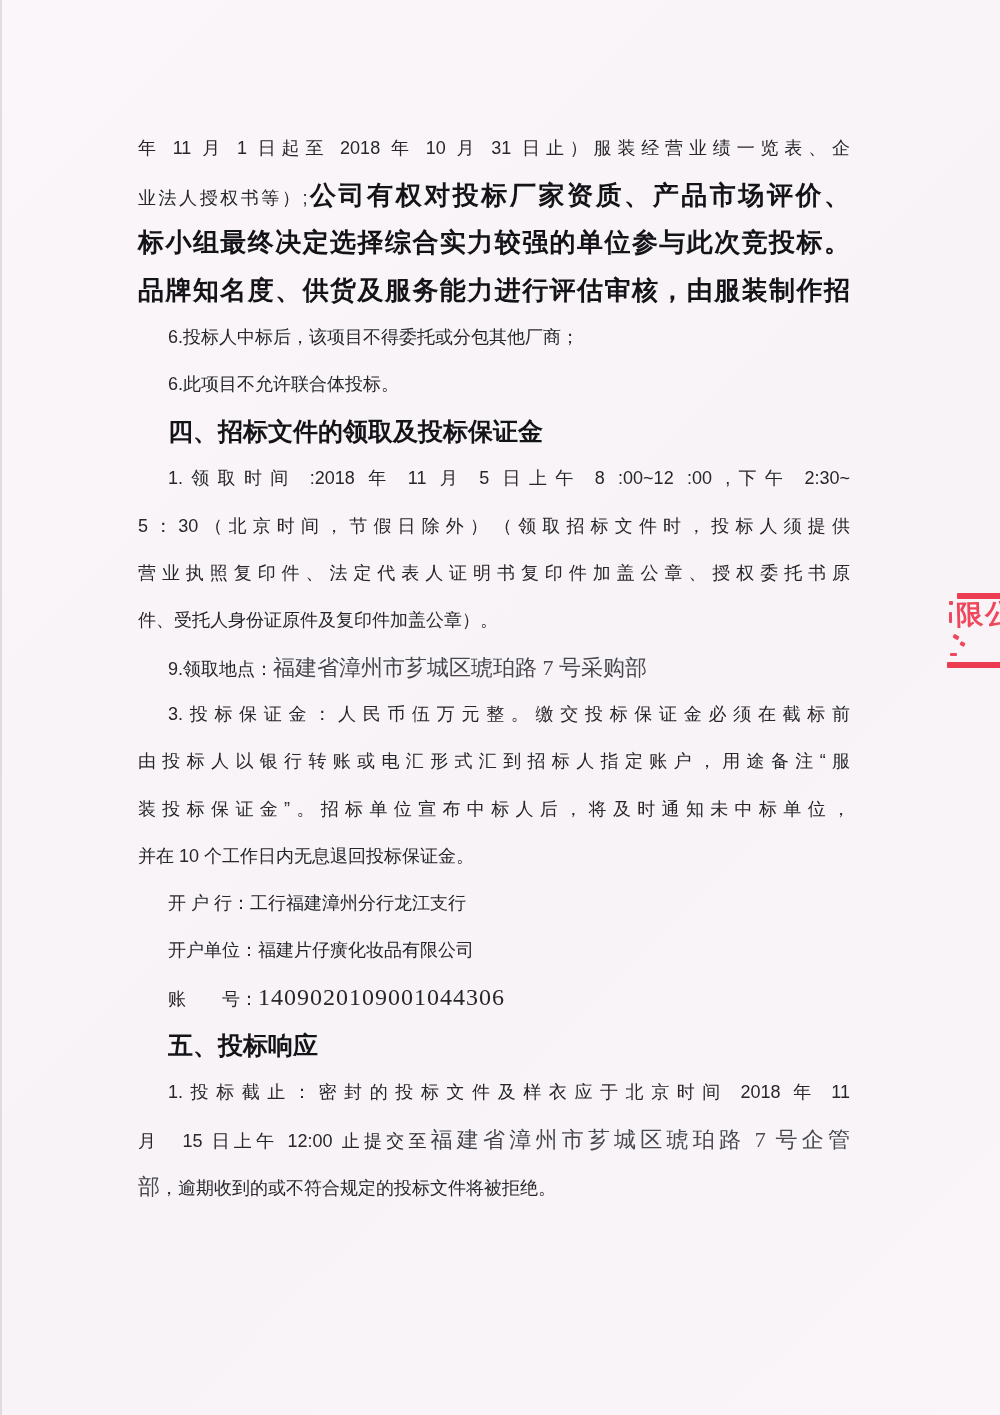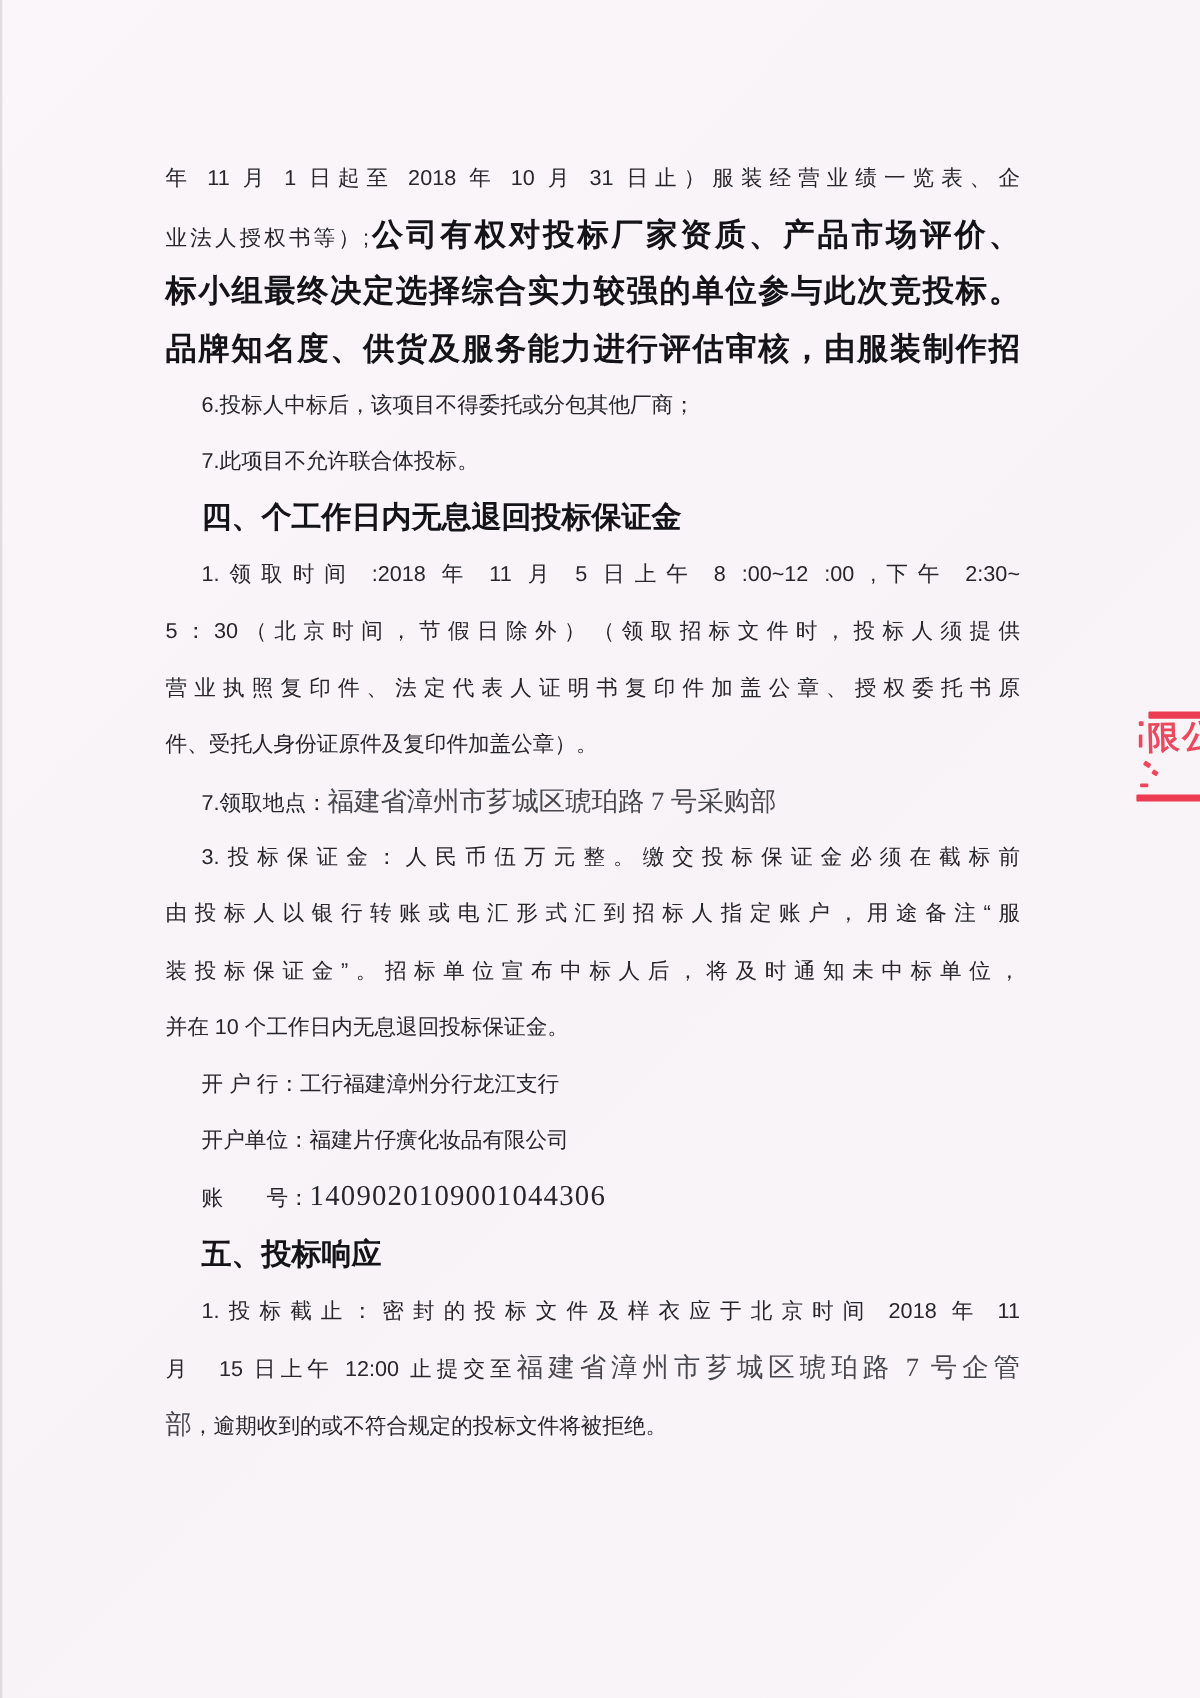--- a/index.html
+++ b/index.html
@@ -128,27 +128,27 @@
 
 <div class="page">
   <div class="scan-edge"></div>
 
   <div class="content">
       <div class="line just"><span class="seg-regular">年 11 月 1 日起至 2018 年 10 月 31 日止）服装经营业绩一览表、企</span></div>
       <div class="line just"><span class="seg-regular">业法人授权书等）;</span><span class="seg-emph">公司有权对投标厂家资质、产品市场评价、</span></div>
       <div class="line just"><span class="seg-emph">标小组最终决定选择综合实力较强的单位参与此次竞投标。</span></div>
       <div class="line just"><span class="seg-emph">品牌知名度、供货及服务能力进行评估审核，由服装制作招</span></div>
       <div class="line ind"><span class="seg-regular">6.投标人中标后，该项目不得委托或分包其他厂商；</span></div>
-      <div class="line ind"><span class="seg-regular">7.此项目不允许联合体投标。</span></div>
-      <div class="line ind"><span class="seg-heading">四、个工作日内无息退回投标保证金</span></div>
+      <div class="line ind"><span class="seg-regular">6.此项目不允许联合体投标。</span></div>
+      <div class="line ind"><span class="seg-heading">四、招标文件的领取及投标保证金</span></div>
       <div class="line just ind"><span class="seg-regular">1.领取时间 :2018 年 11 月 5 日上午 8 :00~12 :00 ,下午 2:30~</span></div>
       <div class="line just"><span class="seg-regular">5：30（北京时间，节假日除外）（领取招标文件时，投标人须提供</span></div>
       <div class="line just"><span class="seg-regular">营业执照复印件、法定代表人证明书复印件加盖公章、授权委托书原</span></div>
       <div class="line"><span class="seg-regular">件、受托人身份证原件及复印件加盖公章）。</span></div>
-      <div class="line ind"><span class="seg-regular">7.领取地点：</span><span class="seg-fang">福建省漳州市芗城区琥珀路 7 号采购部</span></div>
+      <div class="line ind"><span class="seg-regular">9.领取地点：</span><span class="seg-fang">福建省漳州市芗城区琥珀路 7 号采购部</span></div>
       <div class="line just ind"><span class="seg-regular">3.投标保证金：人民币伍万元整。缴交投标保证金必须在截标前</span></div>
       <div class="line just"><span class="seg-regular">由投标人以银行转账或电汇形式汇到招标人指定账户，用途备注“服</span></div>
       <div class="line just"><span class="seg-regular">装投标保证金”。招标单位宣布中标人后，将及时通知未中标单位，</span></div>
       <div class="line"><span class="seg-regular">并在 10 个工作日内无息退回投标保证金。</span></div>
       <div class="line ind"><span class="seg-regular">开 户 行：工行福建漳州分行龙江支行</span></div>
       <div class="line ind"><span class="seg-regular">开户单位：福建片仔癀化妆品有限公司</span></div>
       <div class="line ind"><span class="seg-regular">账　　号：</span><span class="seg-num">1409020109001044306</span></div>
       <div class="line ind"><span class="seg-heading">五、投标响应</span></div>
       <div class="line just ind"><span class="seg-regular">1.投标截止：密封的投标文件及样衣应于北京时间 2018 年 11</span></div>
       <div class="line just"><span class="seg-regular">月　15 日上午 12:00 止提交至</span><span class="seg-fang">福建省漳州市芗城区琥珀路 7 号企管</span></div>

